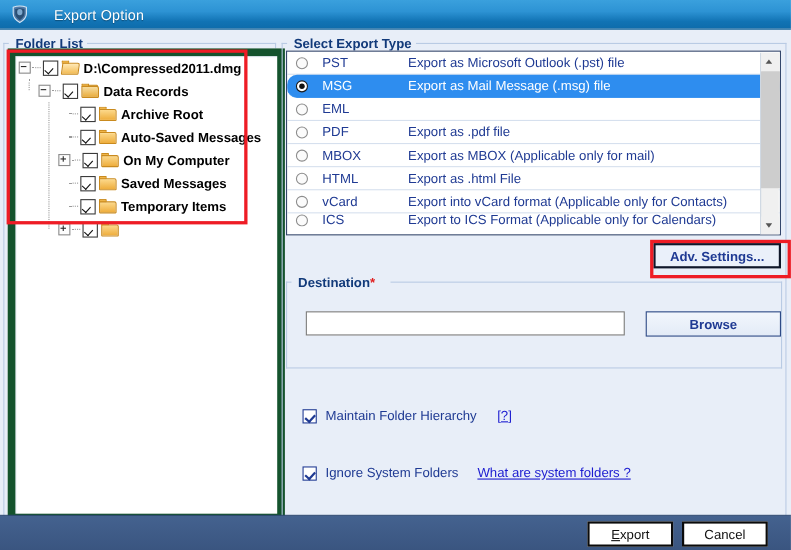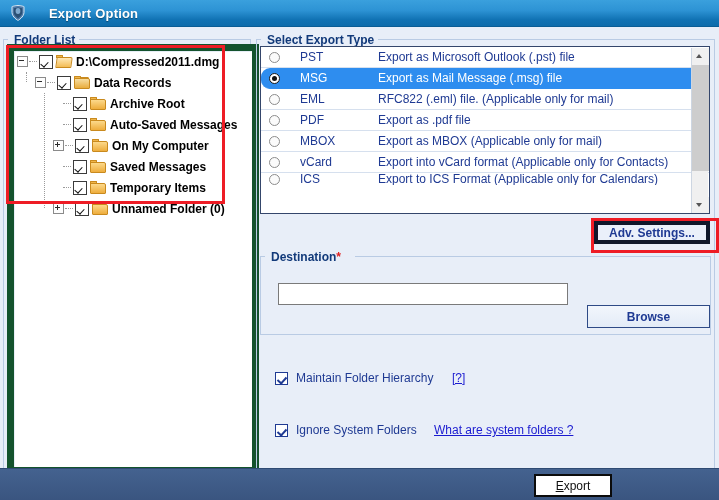--- a/index.html
+++ b/index.html
@@ -17,21 +17,21 @@
   .titlebar{
     position:absolute;left:0;top:0;width:719px;height:26px;
     background:linear-gradient(to bottom,#3aa0dd 0%,#2d93d4 40%,#1173b4 75%,#0e6cab 100%);
     border-bottom:1px solid #0a5d95;
     display:flex;align-items:center;
   }
   .app-icon{
     width:18px;height:18px;margin-left:9px;margin-right:8px;position:relative;flex:none;
   }
   .title-text{
-    color:#ffffff;font-weight:bold;font-size:13px;letter-spacing:.2px;
+    color:#ffffff;font-weight:normal;font-size:13px;letter-spacing:.2px;
     text-shadow:0 1px 1px rgba(0,0,0,.35);
     padding-left:14px;
   }
 
   
   .grp{position:absolute;}
   .grp-line{
     position:absolute;border:1px solid #b9cbe4;border-top:none;
     background:transparent;
   }
@@ -119,21 +119,21 @@
   }
   .lrow.sel{background:#2e8def;border-bottom:1px solid #2e8def;border-radius:9px;}
   .radio{
     width:11px;height:11px;border-radius:50%;border:1px solid #8c8c8c;
     background:#fbfbfb;margin-left:8px;flex:none;position:relative;box-sizing:border-box;
   }
   .lrow.sel .radio{border:1px solid #1a1a1a;background:#ffffff;}
   .lrow.sel .radio:after{
     content:"";position:absolute;left:2px;top:2px;width:5px;height:5px;border-radius:50%;background:#111;
   }
-  .lname{width:78px;margin-left:20px;color:#1f3a93;font-size:12px;flex:none;}
+  .lname{width:78px;margin-left:13px;color:#1f3a93;font-size:12px;flex:none;}
   .ldesc{color:#1f3a93;font-size:12px;text-align:right;}
   .lrow.sel .lname,.lrow.sel .ldesc{color:#ffffff;}
   .lrow.clipped{height:12px;overflow:hidden;border-bottom:none;}
 
   .scrollbar{
     position:absolute;right:1px;top:1px;width:17px;height:166px;
     background:#f0f0f0;border-left:1px solid #cdd6e2;box-sizing:border-box;
   }
   .sb-btn{
     width:17px;height:17px;background:#f0f0f0;position:relative;
@@ -152,22 +152,22 @@
     border:1px solid #cdcdcd;box-sizing:border-box;
   }
 
   
   .btn{
     position:absolute;background:linear-gradient(to bottom,#f2f6fc,#e3ebf7);
     border:1px solid #2e4a86;color:#1f3a93;font-size:12px;font-weight:bold;
     display:flex;align-items:center;justify-content:center;cursor:default;
     box-sizing:border-box;
   }
-  #adv-settings-button{left:594px;top:221px;width:116px;height:23px;background:#eaf0fa;border:4px solid #0f172a;}
-  #browse-button{left:587px;top:283px;width:123px;height:23px;font-weight:bold;margin-top:22px;}
+  #adv-settings-button{left:594px;top:221px;width:116px;height:23px;background:#eaf0fa;border:2px solid #0f172a;}
+  #browse-button{left:587px;top:283px;width:123px;height:23px;font-weight:bold;}
   .btn-plain{font-weight:bold;}
 
   
   #destination-group{position:absolute;left:260px;top:250px;width:451px;height:85px;}
   .dest-input{
     position:absolute;left:18px;top:33px;width:290px;height:22px;
     background:#ffffff;border:1px solid #7a7a7a;box-sizing:border-box;
     font-family:"Liberation Sans",sans-serif;font-size:12px;color:#111;
     padding:0 4px;outline:none;
   }
@@ -303,21 +303,20 @@
             <span class="tlabel">Temporary Items</span>
           </div>
           <div class="trow" style="padding-left: 39px;">
             <span class="expander plus"></span>
             <span class="dots"></span>
             <span class="cbox checked"></span>
             <span class="folder">
               <span class="f-tab"></span>
               <span class="f-back"></span>
             </span>
-            <span class="tlabel">Unnamed Folder (0)</span>
           </div>
         </div>
     </div>
   </div>
   <div class="redbox" id="tree-redbox"></div>
 
   <div class="grp" id="exporttype-group">
     <div class="grp-top-l" style="left:0;top:6px;width:5px;"></div>
     <div class="grp-top-r" style="left:122px;top:6px;width:337px;"></div>
     <div class="grp-line" style="left:0;top:6px;width:459px;height:431px;box-sizing:border-box;border-top:none;"></div>
@@ -331,31 +330,35 @@
             <span class="ldesc">Export as Microsoft Outlook (.pst) file</span>
           </div>
           <div class="lrow sel">
             <span class="radio"></span>
             <span class="lname">MSG</span>
             <span class="ldesc">Export as Mail Message (.msg) file</span>
           </div>
           <div class="lrow">
             <span class="radio"></span>
             <span class="lname">EML</span>
-            <span class="ldesc">RFC822 (.eml) file. (Applicable only for mail)</span>
           </div>
           <div class="lrow">
             <span class="radio"></span>
             <span class="lname">PDF</span>
             <span class="ldesc">Export as .pdf file</span>
           </div>
           <div class="lrow">
             <span class="radio"></span>
             <span class="lname">MBOX</span>
             <span class="ldesc">Export as MBOX (Applicable only for mail)</span>
+          </div>
+          <div class="lrow">
+            <span class="radio"></span>
+            <span class="lname">HTML</span>
+            <span class="ldesc">Export as .html File</span>
           </div>
           <div class="lrow">
             <span class="radio"></span>
             <span class="lname">vCard</span>
             <span class="ldesc">Export into vCard format (Applicable only for Contacts)</span>
           </div>
           <div class="lrow clipped">
             <span class="radio"></span>
             <span class="lname">ICS</span>
             <span class="ldesc">Export to ICS Format (Applicable only for Calendars)</span>
@@ -398,15 +401,16 @@
     <div class="optbox checked"></div>
     <div class="optlabel">Ignore System Folders</div>
   </div>
   <div class="link" style="position:absolute;left:434px;top:423px;">What are system folders ?</div>
 
   <div class="footer">
     <div class="footer-btn" id="export-button">
       <span class="accel">E</span>
         <span>xport</span>
     </div>
+    <div class="footer-btn" id="cancel-button">Cancel</div>
   </div>
 
 </div>
 
 </body></html>

